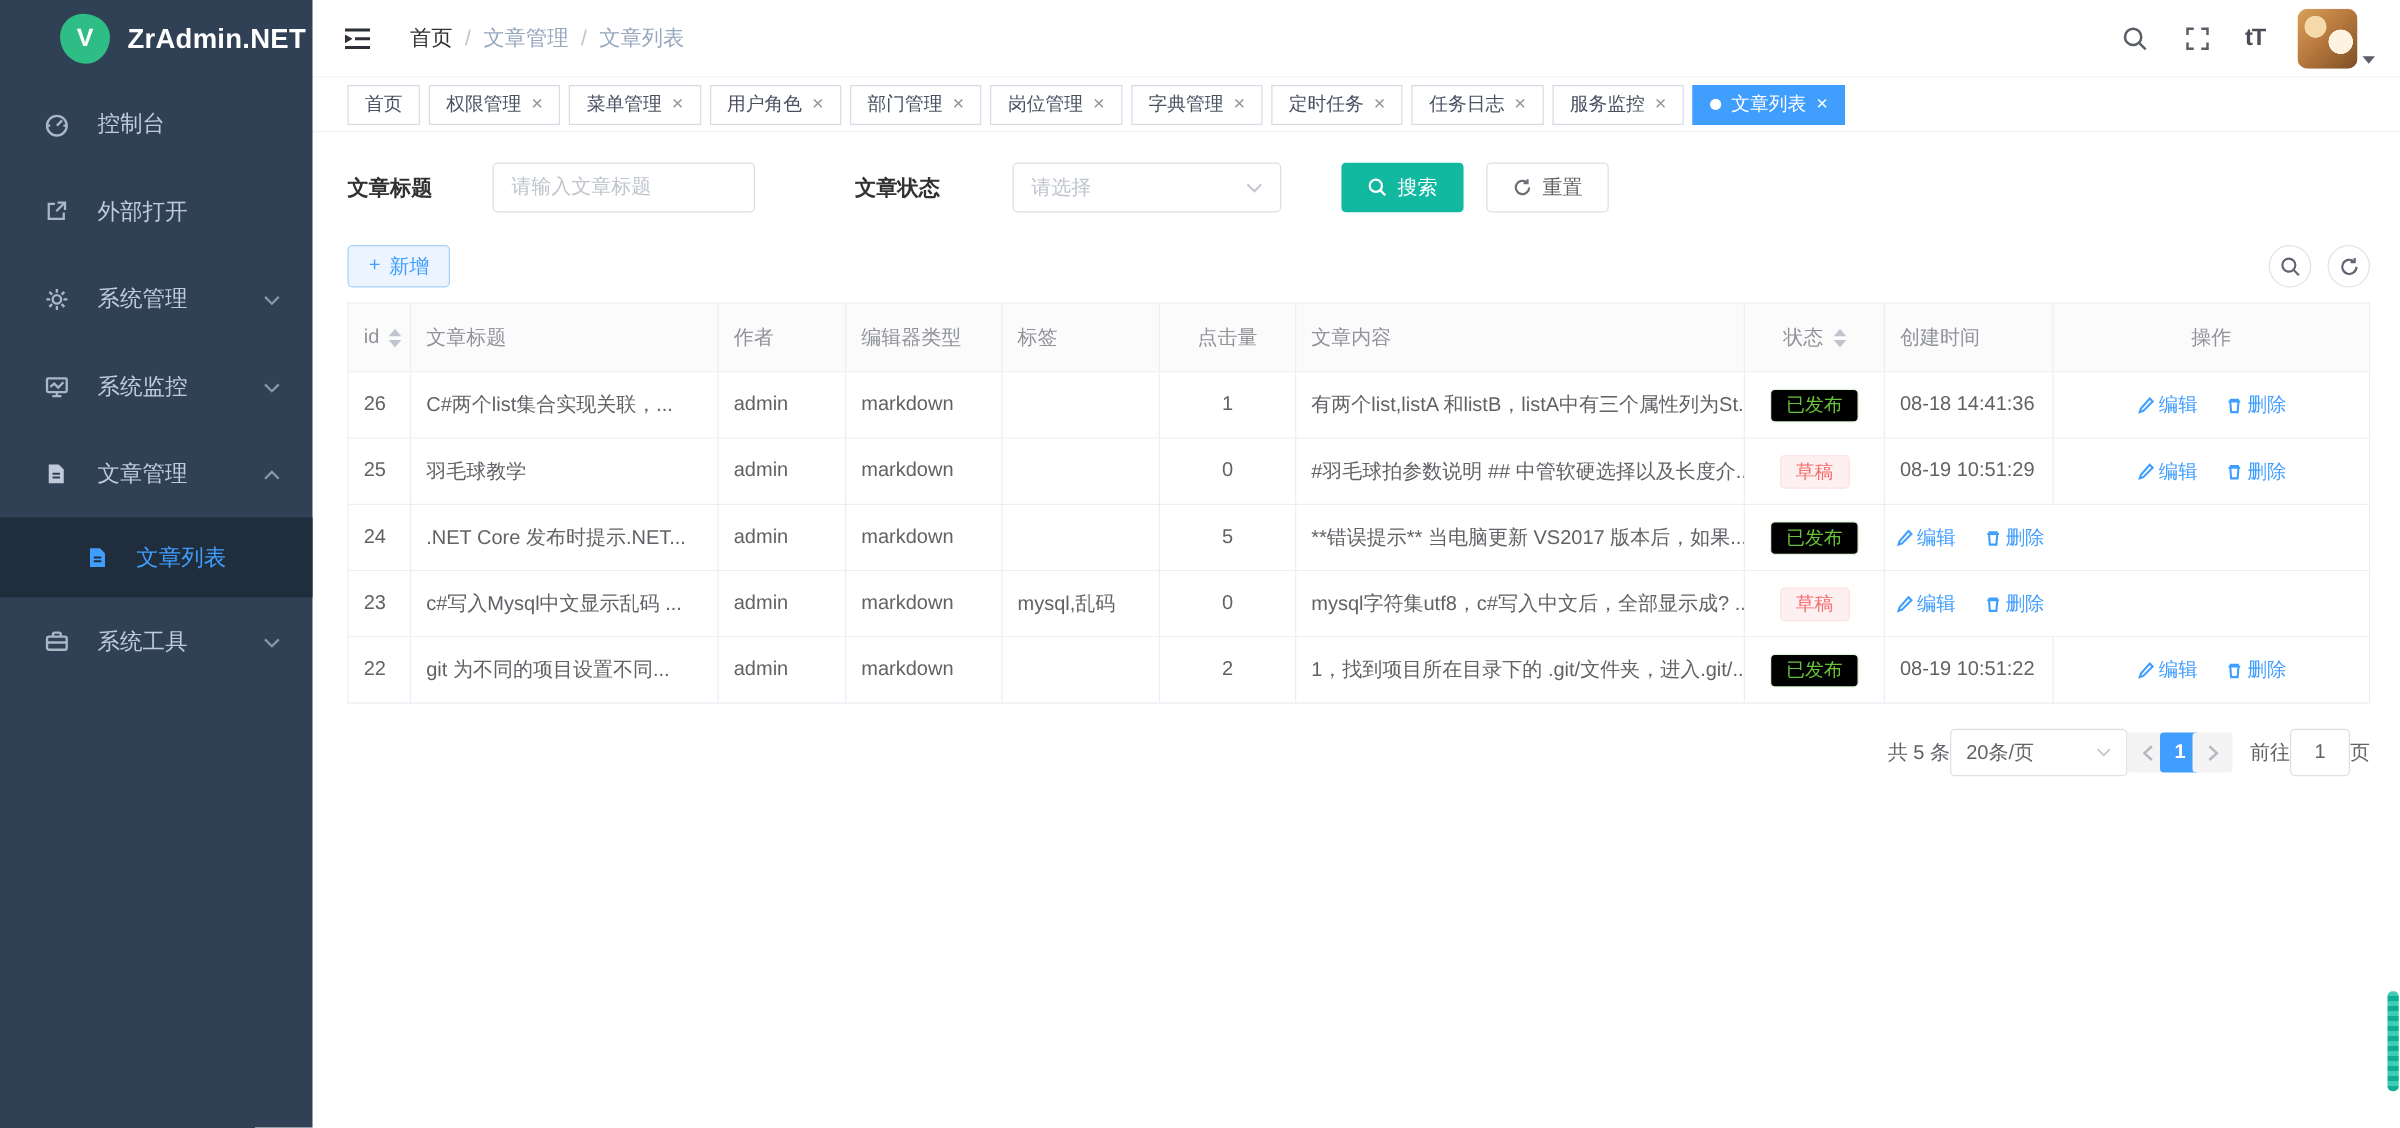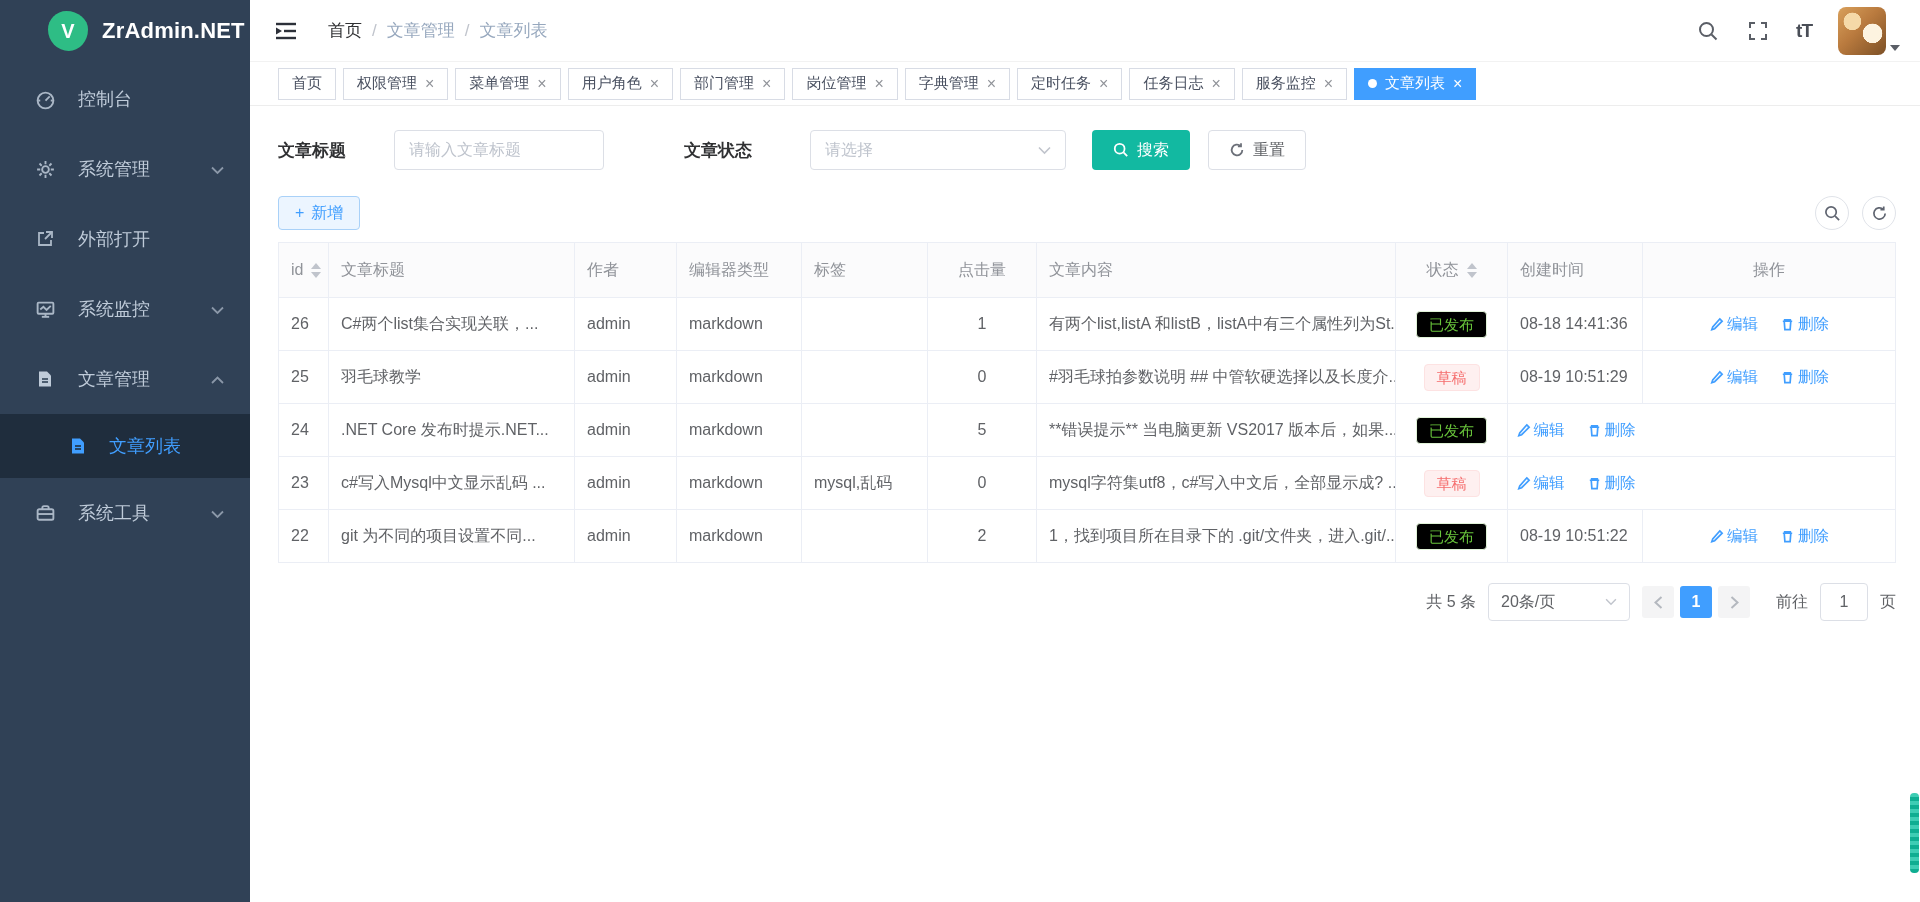--- a/index.html
+++ b/index.html
@@ -57,26 +57,26 @@
 
   
   .content { position:absolute; left:250px; right:0; top:106px; bottom:0; background:#fff; padding:0 24px 0 28px; }
 
   .filter-row { margin-top:24px; display:flex; align-items:center; }
   .f-label { font-size:17px; font-weight:bold; color:#303133; }
   .f-input { width:210px; height:40px; border:1px solid #dcdfe6; border-radius:4px; margin-left:48px;
     padding:0 14px; font-size:16px; color:#606266; font-family:inherit; }
   .f-input::placeholder { color:#bfc4cd; }
   .f-label2 { margin-left:80px; }
-  .f-select { width:256px; height:40px; border:1px solid #dcdfe6; border-radius:4px; margin-left:58px;
+  .f-select { width:215px; height:40px; border:1px solid #dcdfe6; border-radius:4px; margin-left:58px;
     display:flex; align-items:center; justify-content:space-between; padding:0 14px; cursor:pointer; }
   .f-select .sel-text { font-size:16px; color:#bfc4cd; }
   .btn { height:40px; border-radius:4px; display:inline-flex; align-items:center; gap:8px;
     font-size:16px; padding:0 20px; cursor:pointer; border:1px solid transparent; }
-  .btn-search { background:#12b9a1; color:#fff; margin-left:26px; }
+  .btn-search { background:#12b9a1; color:#fff; margin-left:48px; }
   .btn-search svg { stroke:#fff; fill:none; stroke-width:2; }
   .btn-reset { background:#fff; color:#606266; border-color:#dcdfe6; margin-left:18px; }
   .btn-reset svg { stroke:#6b6f78; fill:none; stroke-width:2; }
 
   .toolbar-row { margin-top:26px; display:flex; align-items:center; }
   .btn-add { height:34px; background:#ecf5ff; border:1px solid #a9d1f8; color:#409eff; font-size:16px;
     padding:0 16px; gap:7px; }
   .tool-icons { margin-left:auto; display:flex; gap:13px; }
   .circle-btn { width:34px; height:34px; border-radius:50%; border:1px solid #e0e3e9; background:#fff;
     display:flex; align-items:center; justify-content:center; cursor:pointer; }
@@ -98,21 +98,21 @@
   .sort-caret .up { border-bottom:6px solid #c0c4cc; }
   .sort-caret .dn { border-top:6px solid #c0c4cc; }
   .badge { padding:5px 12px; border-radius:4px; font-size:15px; line-height:1; }
   .badge-green { background:#000000; color:#67c23a; border:1px solid #e1f3d8; }
   .badge-red { background:#fef0f0; color:#f56c6c; border:1px solid #fde2e2; }
   .op-link { display:inline-flex; align-items:center; gap:3px; color:#409eff; font-size:15.5px; cursor:pointer; }
   .op-link svg { stroke:#409eff; fill:none; stroke-width:1.8; }
   .op-link + .op-link { margin-left:22px; }
 
   
-  .pager { margin-top:20px; display:flex; align-items:center; justify-content:flex-end; gap:12px;
+  .pager { margin-top:20px; display:flex; align-items:center; justify-content:flex-end; gap:0;
     font-size:16px; color:#606266; }
   .pg-select { width:142px; height:38px; border:1px solid #dcdfe6; border-radius:4px;
     display:flex; align-items:center; justify-content:space-between; padding:0 12px; cursor:pointer; }
   .pg-btn { width:32px; height:32px; border-radius:3px; background:#f4f4f5; display:flex;
     align-items:center; justify-content:center; cursor:pointer; }
   .pg-btn svg { stroke:#b4b8bf; fill:none; stroke-width:2; }
   .pg-page { width:32px; height:32px; border-radius:3px; background:#409eff; color:#fff; font-weight:bold;
     display:flex; align-items:center; justify-content:center; cursor:pointer; }
   .pg-goto-input { width:48px; height:38px; border:1px solid #dcdfe6; border-radius:4px; text-align:center;
     font-size:16px; color:#606266; font-family:inherit; }
@@ -138,42 +138,42 @@
             <line x1="10" y1="11" x2="14" y2="7"></line>
             <line x1="3" y1="11" x2="5" y2="11"></line>
             <line x1="15" y1="11" x2="17" y2="11"></line>
           </svg>
       </span>
       <span>控制台</span>
     </div>
 
     <div class="menu-item">
       <span class="mi-icon">
+        <svg width="20" height="20" viewBox="0 0 20 20">
+            <path d="M9 4 H4 V16 H16 V11"></path>
+            <path d="M11 3 H17 V9"></path>
+            <line x1="17" y1="3" x2="10" y2="10"></line>
+          </svg>
+      </span>
+      <span>外部打开</span>
+    </div>
+
+    <div class="menu-item">
+      <span class="mi-icon">
         <svg width="21" height="21" viewBox="0 0 20 20">
             <circle cx="10" cy="10" r="3.2"></circle>
             <path d="M10 2 v3 M10 15 v3 M2 10 h3 M15 10 h3 M4.3 4.3 l2.1 2.1 M13.6 13.6 l2.1 2.1 M15.7 4.3 l-2.1 2.1 M6.4 13.6 l-2.1 2.1"></path>
           </svg>
       </span>
       <span>系统管理</span>
       <span class="chev">
         <svg width="13" height="9" viewBox="0 0 13 9">
             <polyline points="1,2 6.5,7.5 12,2" stroke="#8a97a8" fill="none" stroke-width="1.8"></polyline>
           </svg>
       </span>
-    </div>
-
-    <div class="menu-item">
-      <span class="mi-icon">
-        <svg width="20" height="20" viewBox="0 0 20 20">
-            <path d="M9 4 H4 V16 H16 V11"></path>
-            <path d="M11 3 H17 V9"></path>
-            <line x1="17" y1="3" x2="10" y2="10"></line>
-          </svg>
-      </span>
-      <span>外部打开</span>
     </div>
 
     <div class="menu-item">
       <span class="mi-icon">
         <svg width="21" height="21" viewBox="0 0 20 20">
             <rect x="2.5" y="3.5" width="15" height="10.5" rx="1"></rect>
             <polyline points="5,10 8,7.5 11,10.5 15,6.5"></polyline>
             <line x1="10" y1="14" x2="10" y2="17"></line>
             <line x1="6.5" y1="17" x2="13.5" y2="17"></line>
           </svg>

